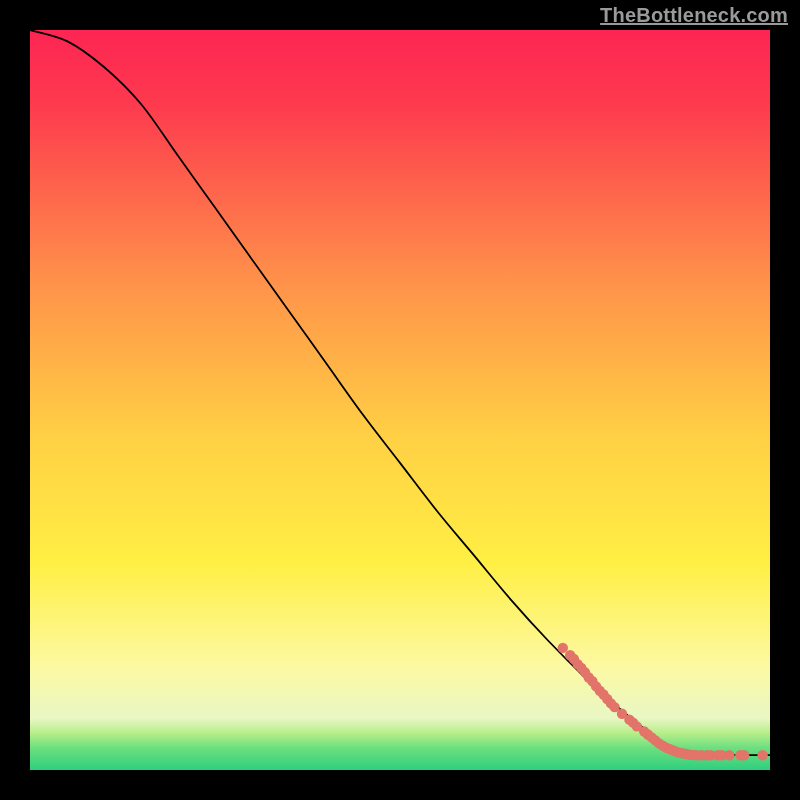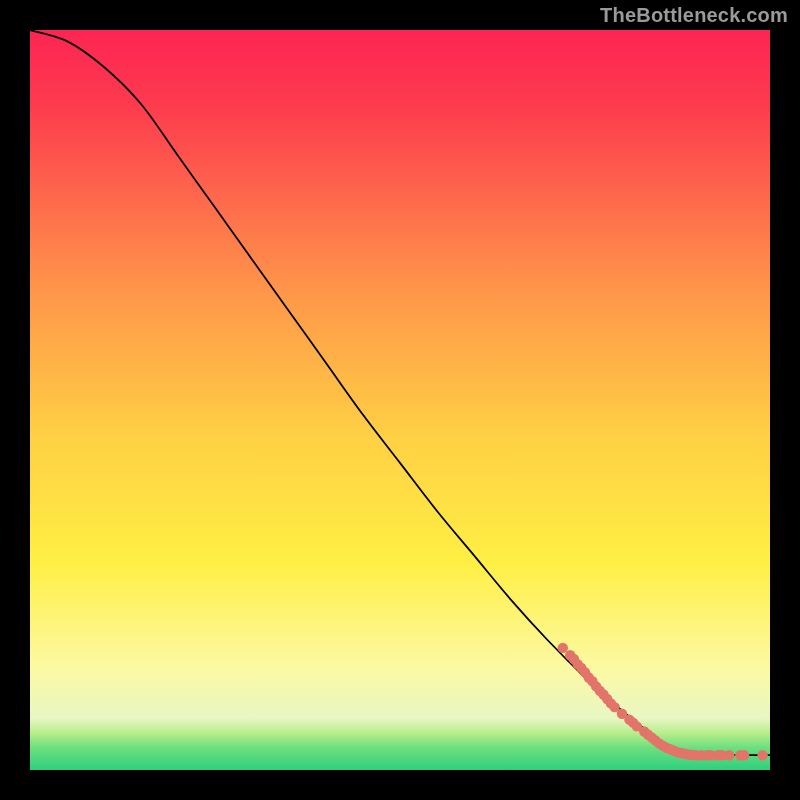--- a/index.html
+++ b/index.html
@@ -19,20 +19,21 @@
   }
   .attribution {
     position: absolute;
     top: 4px;
     right: 12px;
     color: #9a9a9a;
     font-weight: 700;
     font-size: 20px;
     letter-spacing: .2px;
     z-index: 3;
+    text-decoration: underline;
   }
   .plot {
     position: absolute;
     left: 30px;
     top: 30px;
     width: 740px;
     height: 740px;
   }
   svg { display: block; }
   .line {

